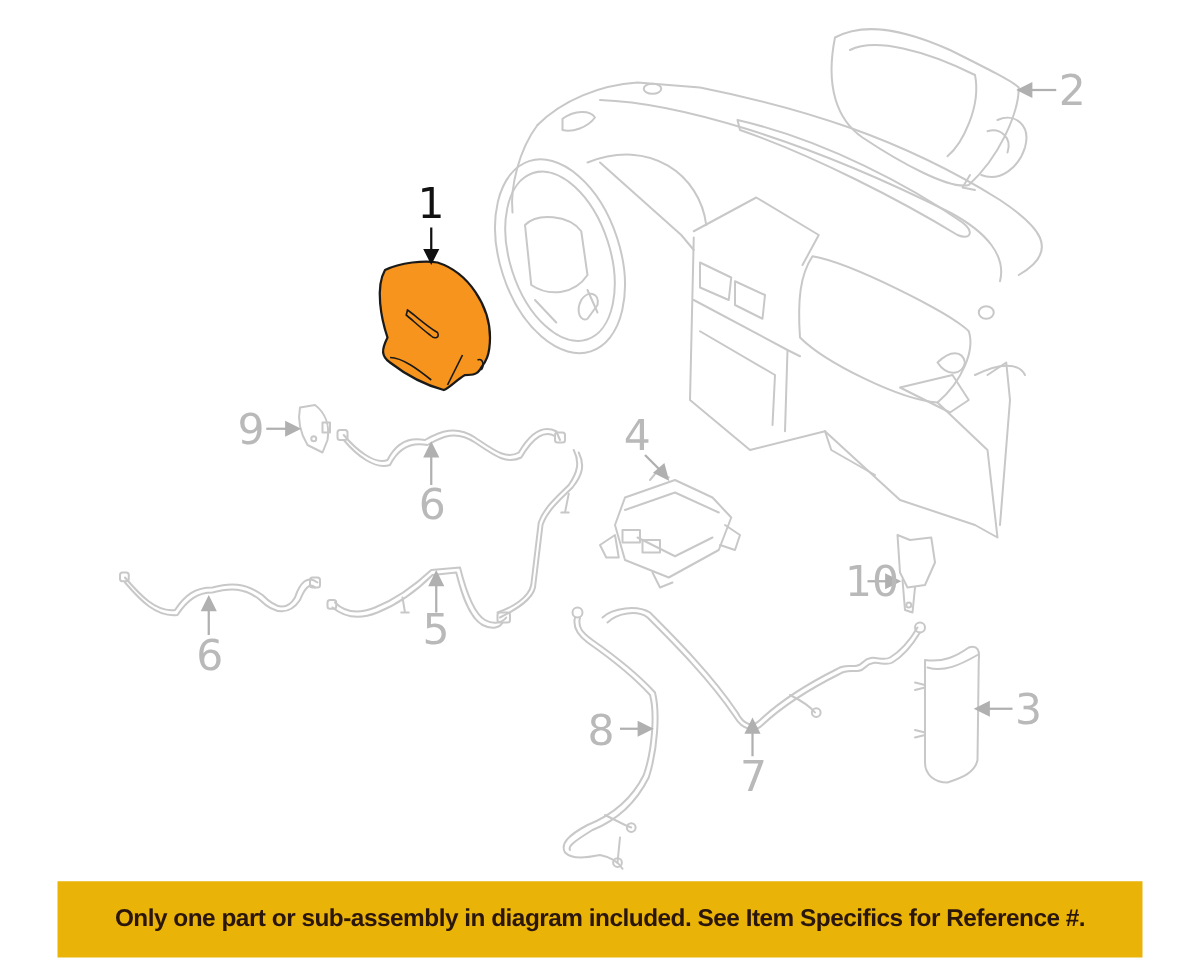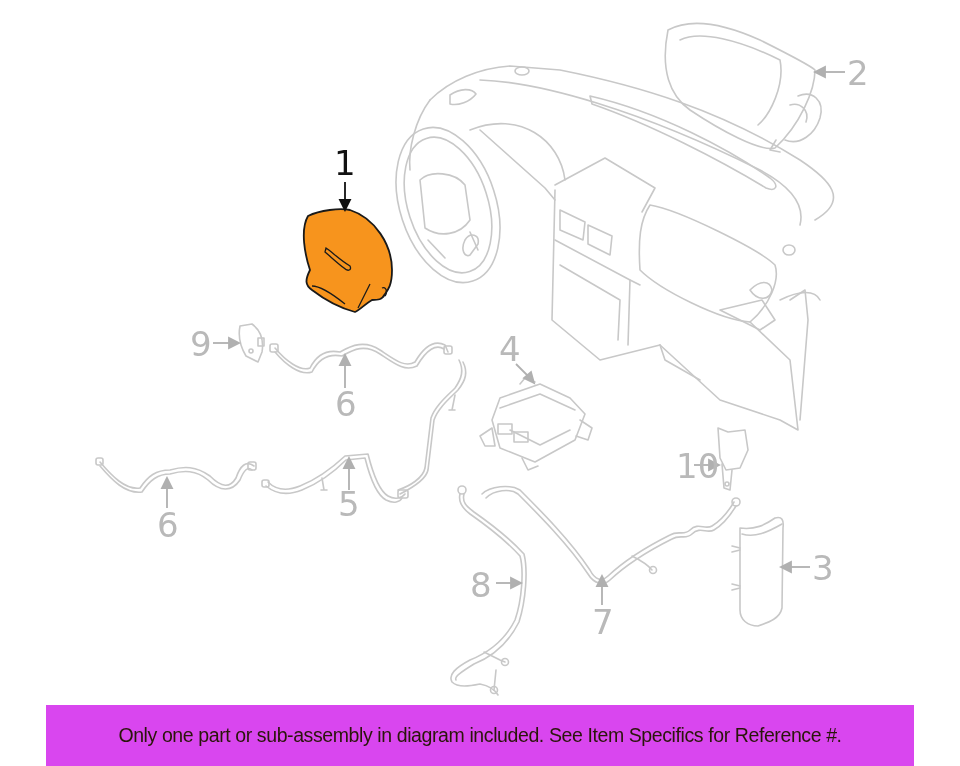--- a/index.html
+++ b/index.html
@@ -2,23 +2,23 @@
 <html><head>
   <meta charset="utf-8">
   <style>
     html, body { margin: 0; padding: 0; background: #ffffff; }
     body { width: 960px; height: 766px; position: relative; overflow: hidden; font-family: "Liberation Sans", sans-serif; }
     #diagram { position: absolute; left: 0; top: 0; width: 960px; height: 766px; }
     .callout { position: absolute; font-family: "DejaVu Sans", sans-serif; font-size: 34px; color: #b9b9b9; line-height: 1; font-weight: normal; }
     .callout.active { color: #111111; }
     #banner {
       position: absolute; left: 46px; top: 705px; width: 868px; height: 61px;
-      background: #d946ef; box-sizing: border-box;
+      background: #eab308; box-sizing: border-box;
       display: flex; flex-direction: column; justify-content: center; align-items: center;
-      font-family: "Liberation Sans", sans-serif; font-weight: normal; font-size: 19.5px; color: #2a160a;
+      font-family: "Liberation Sans", sans-serif; font-weight: bold; font-size: 19.5px; color: #2a160a;
       letter-spacing: -0.4px; line-height: 25px;
     }
     #banner span { display: block; white-space: nowrap; }
   </style>
 </head>
 <body>
 
 <svg id="diagram" viewBox="0 0 960 766" xmlns="http://www.w3.org/2000/svg">
   <g fill="none" stroke="#c8c8c8" stroke-width="1.6" stroke-linecap="round" stroke-linejoin="round">
 

